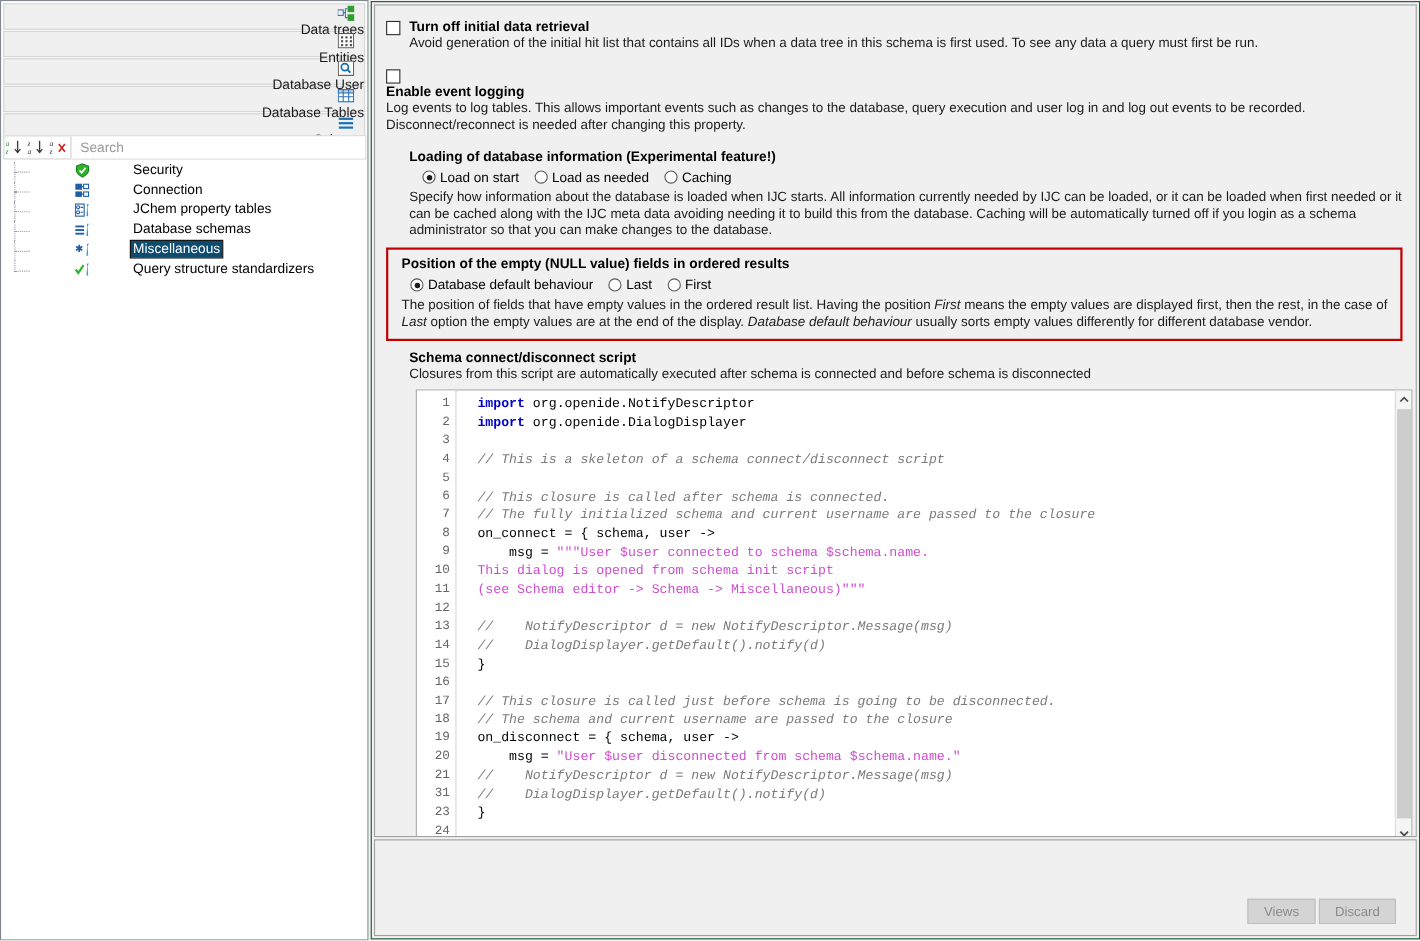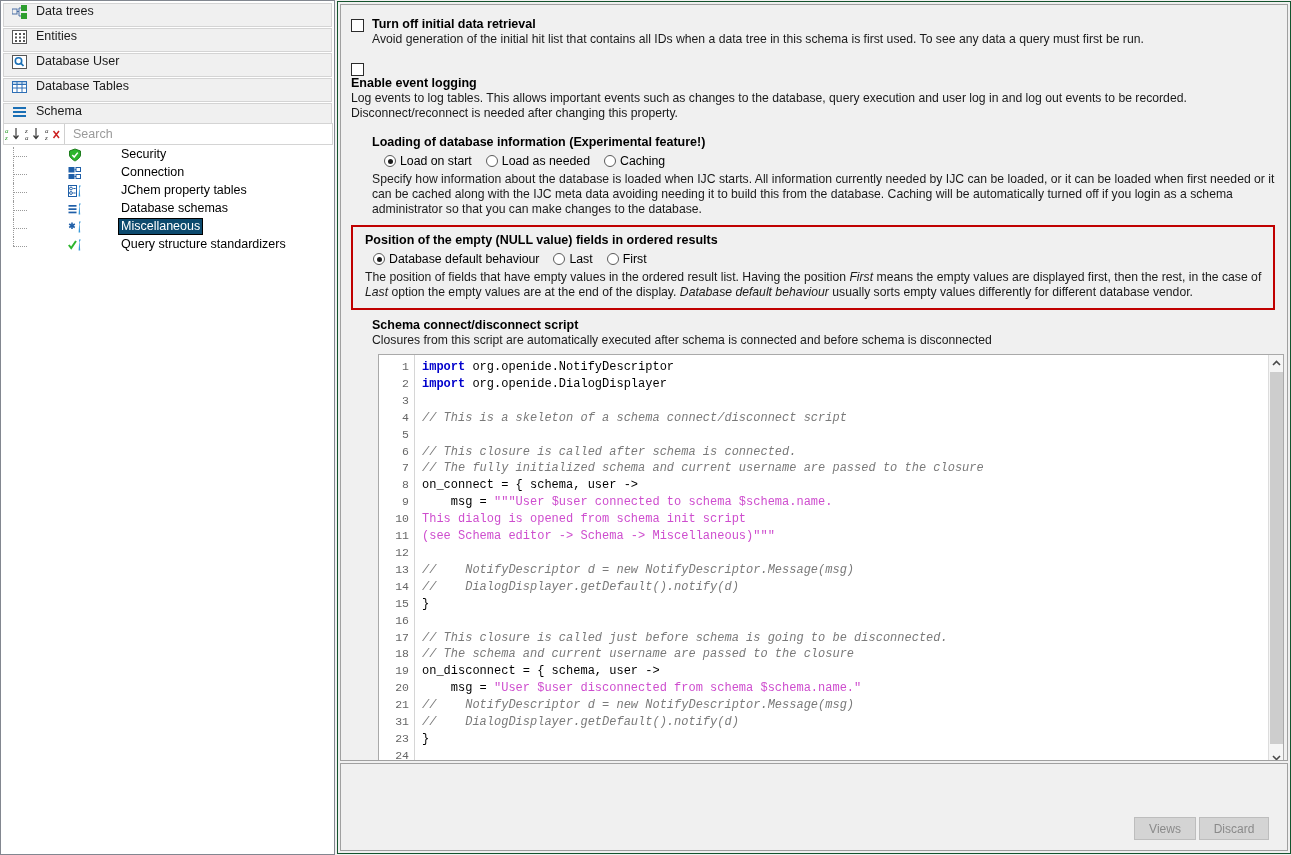--- a/index.html
+++ b/index.html
@@ -23,26 +23,27 @@
     border-left: 1px solid #828790;
     border-top: 1px solid #828790;
     border-bottom: 1px solid #828790;
     overflow: hidden;
   }
   .accordion-header {
     height: 24px; background: #f0f0f0;
     border: 1px solid #c8c8c8;
     border-left: none; border-right: none;
     border-top: 1px solid #ffffff;
-    display: flex; align-items: flex-start;
+    display: flex; align-items: flex-end;
     padding-left: 8px;
     font-size: 12.5px;
     color: #1a1a1a;
     margin: 1px 2px 0 2px;
     border: 1px solid #d4d4d4;
+    flex-direction: column;
   }
   .accordion-header .ico { width: 18px; height: 16px; margin-right: 6px; flex: 0 0 auto; display:flex; align-items:center; }
   .accordion-header.selected { background:#f0f0f0; }
 
   
   #search-bar {
     position: absolute; left: 2px; top: 122px; width: 330px; height: 22px;
     display: flex; align-items: center;
     background: #ffffff;
     border: 1px solid #d4d4d4;
@@ -129,21 +130,21 @@
   #gutter {
     position:absolute; left:0; top:0; width:36px; bottom:0;
     background:#ffffff; border-right:1px solid #d6d6d6;
     text-align:right; padding-top:4px;
     font-family:"Liberation Mono", monospace; font-size:11.5px; color:#666;
     line-height:16.9px;
   }
   #gutter div { padding-right:5px; }
   #code {
     position:absolute; left:37px; top:0; right:16px; bottom:0;
-    padding-top:4px; padding-left:6px;
+    padding-top:4px; padding-left:18px;
     font-family:"Liberation Mono", monospace; font-size:12px;
     line-height:16.9px; white-space:pre; color:#000;
     overflow:hidden;
   }
   .kw { color:#0000cc; font-weight:bold; }
   .cm { color:#7a7a7a; font-style:italic; }
   .st { color:#ce4dce; }
 
   #vscroll {
     position:absolute; right:0; top:0; width:15px; bottom:0;

